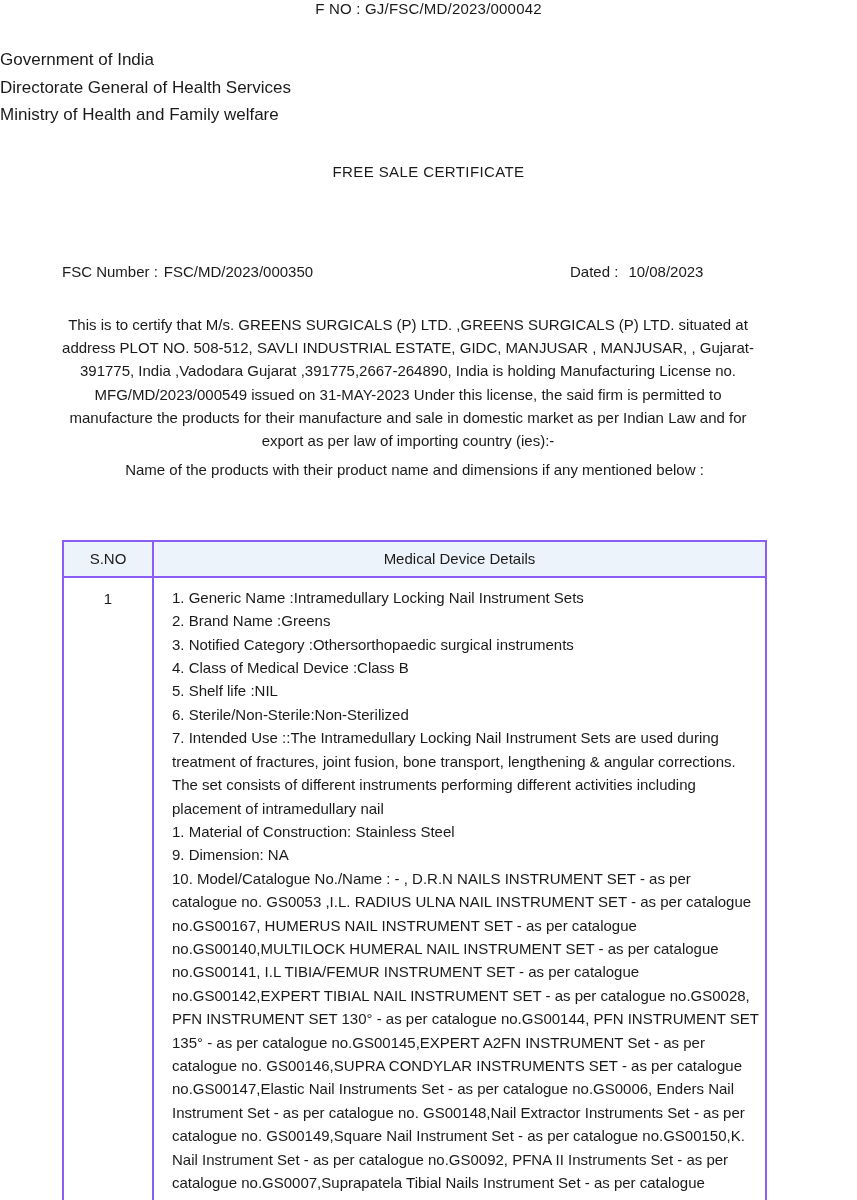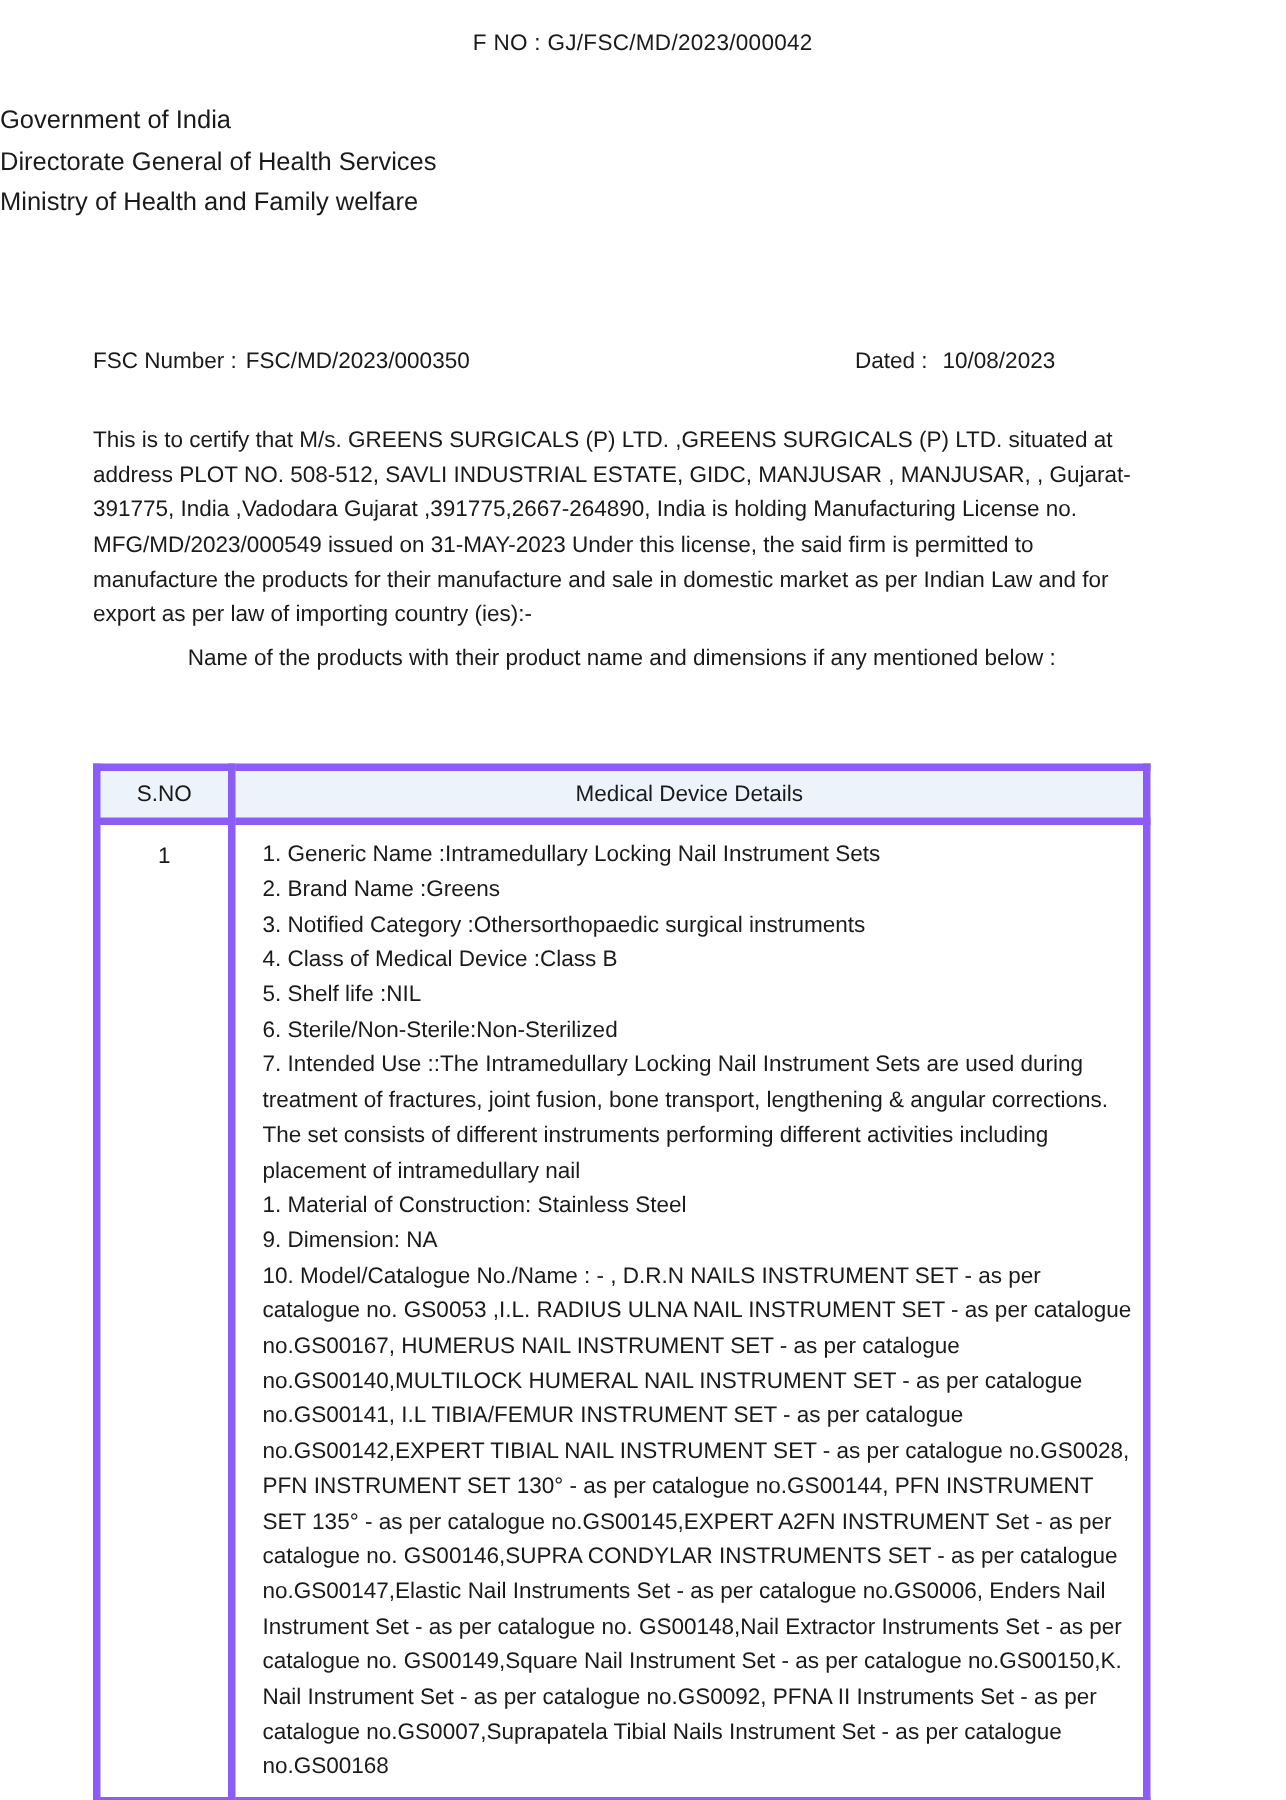--- a/index.html
+++ b/index.html
@@ -8,21 +8,21 @@
     width: 857px; height: 1200px;
     overflow: hidden;
     font-family: "Liberation Sans", sans-serif;
     color: #1a1a1a;
     -webkit-font-smoothing: antialiased;
   }
   .page { width: 857px; height: 1200px; background: #fff; position: relative; }
   .content { width: 705px; margin-left: 62px; }
 
   .file-no {
-    padding-top: 20px;
+    padding-top: 0;
     text-align: center;
     font-size: 15px;
     letter-spacing: 0.2px;
   }
   .org-block {
     margin-top: 29px;
     text-align: left;
     font-size: 17px;
   }
   .org-block .org-line { line-height: 27.6px; }
@@ -41,38 +41,38 @@
   .meta-left { position: absolute; left: 0; top: 0; text-align: center; }
   .meta-right { position: absolute; left: 508px; top: 0; }
   .label-gap { margin-right: 6px; }
   .dated-gap { margin-right: 10px; }
 
   .body-par {
     margin-top: 30px;
     width: 692px;
     font-size: 15px;
     line-height: 23.3px;
-    text-align: left;
+    text-align: center;
   }
   .products-intro {
     margin-top: 5px;
     font-size: 15px;
     line-height: 23.3px;
     text-align: center;
   }
 
   table.device-table {
     margin-top: 59px;
     width: 705px;
     border-collapse: collapse;
     table-layout: fixed;
     font-size: 15px;
   }
   table.device-table th, table.device-table td {
-    border: 5px solid #8b5cf6;
+    border: 2px solid #8b5cf6;
   }
   table.device-table { border: 2px solid #2a2a2a; }
   th.sno-col { width: 90px; }
   thead th {
     background: #edf3fa;
     font-weight: normal;
     height: 36px;
     text-align: center;
     vertical-align: middle;
     border-bottom-width: 2px;
@@ -94,20 +94,21 @@
 
 <div class="page">
   <div class="file-no">F NO : GJ/FSC/MD/2023/000042</div>
 
   <div class="org-block">
       <div class="org-line">Government of India</div>
       <div class="org-line">Directorate General of Health Services</div>
       <div class="org-line">Ministry of Health and Family welfare</div>
     </div>
 
+  <div class="cert-title">FREE SALE CERTIFICATE</div>
 
   <div class="content">
     <div class="meta-row">
       <span class="meta-left">
         <span class="label-gap">FSC Number :</span><span>FSC/MD/2023/000350</span>
       </span>
       <span class="meta-right">
         <span class="dated-gap">Dated :</span><span>10/08/2023</span>
       </span>
     </div>

